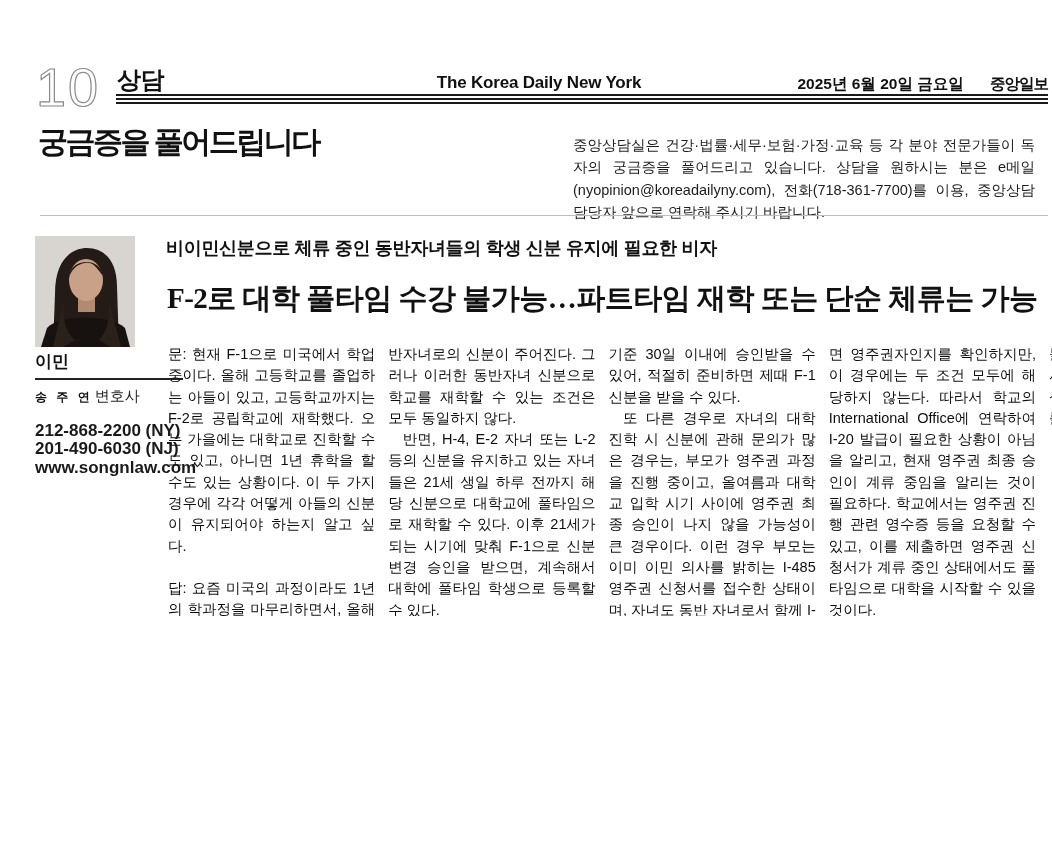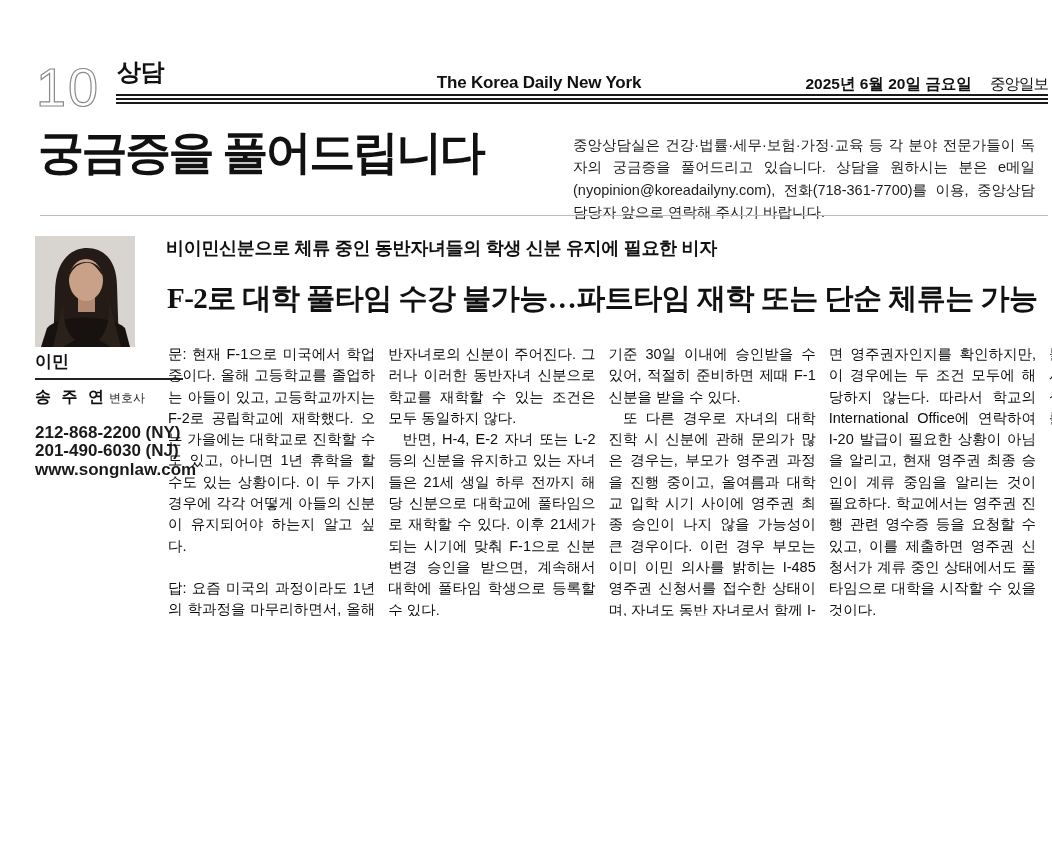--- a/index.html
+++ b/index.html
@@ -2,38 +2,38 @@
 <html lang="ko"><head>
 <meta charset="utf-8">
 <style>
   html,body{margin:0;padding:0;background:#ffffff;}
   .page{
     position:relative;width:1052px;height:616px;background:#fff;overflow:hidden;
     font-family:"Liberation Sans",sans-serif;color:#111;padding-left:26px;
   }
   
   .pagenum-svg{position:absolute;left:34px;top:60px;}
-  .section-label{position:absolute;left:117px;top:56px;font-size:24px;font-weight:800;letter-spacing:-0.5px;}
+  .section-label{position:absolute;left:117px;top:64px;font-size:24px;font-weight:800;letter-spacing:-0.5px;}
   .mast-rules{position:absolute;left:116px;right:30px;top:94px;}
   .mast-rules .rule{height:1.5px;background:#1a1a1a;margin-bottom:2.5px;}
   .mast-center{position:absolute;left:0;right:0;top:73px;text-align:center;font-size:17px;font-weight:700;letter-spacing:-0.2px;}
   .mast-right{position:absolute;right:30px;top:74px;font-size:15.5px;}
   .mast-right .date{font-weight:600;text-align:right;}
-  .mast-right .paper{font-weight:400;letter-spacing:-1px;margin-left:14px;}
+  .mast-right .paper{font-weight:700;letter-spacing:-1px;margin-left:22px;}
   
-  .col-title{position:absolute;left:38px;top:122px;font-size:46px;font-weight:900;letter-spacing:-2.5px;}
+  .col-title{position:absolute;left:38px;top:122px;font-size:30px;font-weight:900;letter-spacing:-2.5px;}
   .col-intro{position:absolute;left:573px;top:134px;width:462px;font-size:14.5px;line-height:22.4px;text-align:justify;color:#1c1c1c;}
   .divider{position:absolute;left:40px;right:30px;top:215px;height:1px;background:#bcbcbc;}
   
   .portrait{position:absolute;left:35px;top:236px;width:100px;height:111px;margin:0;}
   .author{position:absolute;left:35px;top:350px;width:148px;}
   .author .category{font-size:17px;font-weight:800;}
   .author .author-rule{height:1.5px;background:#222;margin:5px 0 7px 0;}
-  .author .name{font-size:16px;font-weight:700;letter-spacing:3px;}
-  .author .job{font-size:12px;font-weight:400;letter-spacing:0;margin-left:2px;color:#222;}
+  .author .name{font-size:12px;font-weight:700;letter-spacing:3px;}
+  .author .job{font-size:15px;font-weight:400;letter-spacing:0;margin-left:2px;color:#222;}
   .author .contact{margin-top:16px;font-size:17px;font-weight:600;line-height:18.5px;color:#1a1a1a;}
   .kicker{position:absolute;left:166px;top:236px;font-size:18px;font-weight:800;letter-spacing:-0.3px;text-align:center;}
   .headline{position:absolute;left:150px;top:262px;margin:17px;width:886px;
     font-family:"Liberation Serif",serif;font-size:29px;font-weight:700;letter-spacing:-0.5px;}
   .body-cols{
     position:absolute;left:168px;top:344px;width:868px;height:502px;
     column-count:4;column-gap:13px;column-fill:auto;
     font-size:14.5px;line-height:21.3px;text-align:justify;color:#0e0e0e;
   }
   .body-cols p{margin:0;}

